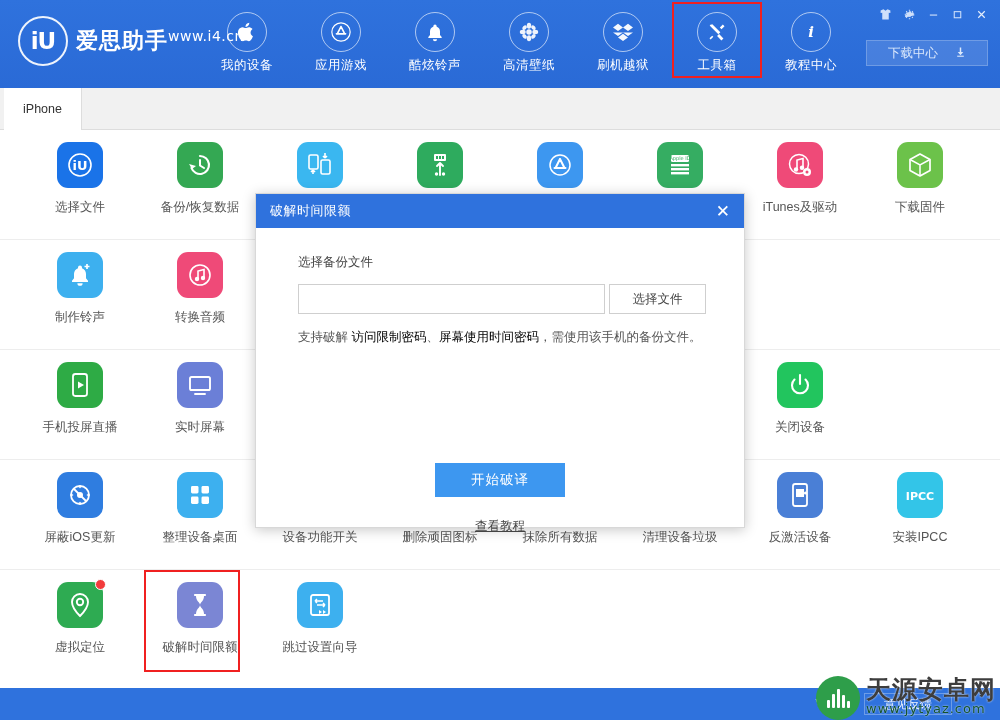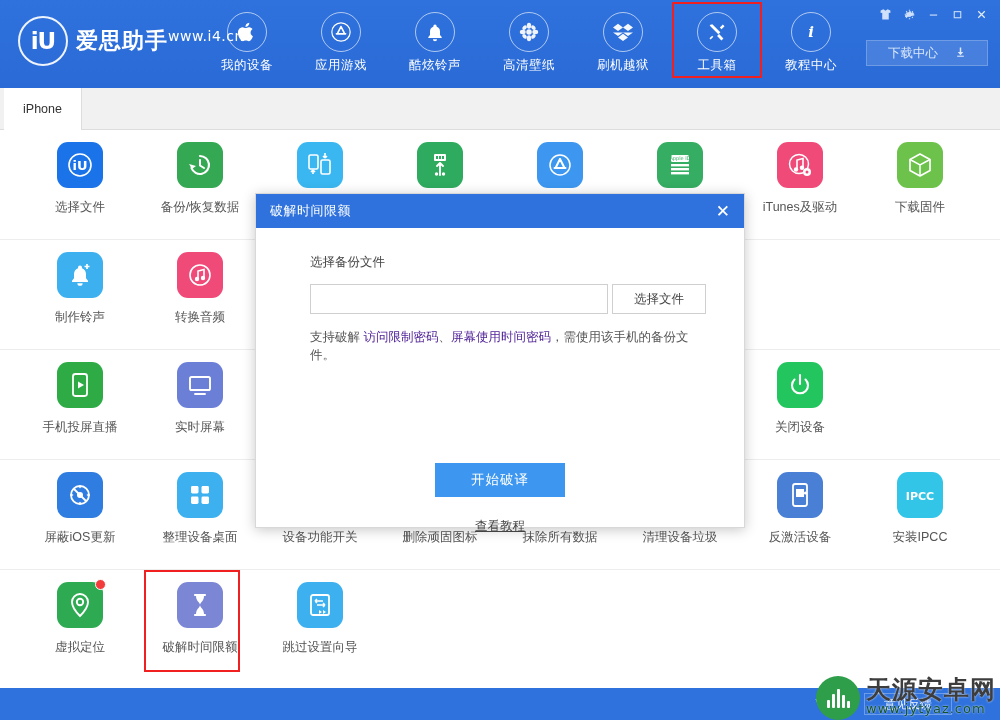--- a/index.html
+++ b/index.html
@@ -218,39 +218,39 @@
     display:flex; align-items:center; padding-left: 14px;
     color:#fff; font-size: 13px; letter-spacing:.5px;
     position:relative;
   }
   .modal-close {
     position:absolute; right: 8px; top: 4px;
     width: 26px; height: 26px; color:#fff;
     display:flex; align-items:center; justify-content:center;
     font-size: 17px; cursor:pointer;
   }
-  .modal-body { padding: 26px 38px 0 54px; position:relative; height: 301px;}
+  .modal-body { padding: 26px 38px 0 42px; position:relative; height: 301px;}
   .field-label { font-size: 12.5px; color:#444; }
   .field-row { margin-top: 13px; display:flex; }
   .field-input {
     width: 310px; height: 30px;
     border:1px solid #cfcfcf; background:#fff;
     font-size:12.5px; padding: 0 8px; outline:none;
     font-family:"Liberation Sans", sans-serif;
   }
   .field-btn {
     width: 98px; height: 30px; margin-left: 4px;
     border:1px solid #cfcfcf; background:#fff;
     font-size: 12.5px; color:#444; cursor:pointer;
     font-family:"Liberation Sans", sans-serif;
   }
   .hint {
     margin-top: 15px; font-size: 12.5px; color:#555; line-height:1.4;
   }
-  .hint a { color:#4c1d95; text-decoration:none; cursor:pointer;margin-top:36px; }
+  .hint a { color:#000000; text-decoration:none; cursor:pointer;margin-top:36px; }
   .primary-btn {
     position:absolute; left: 50%; transform: translateX(-50%);
     top: 235px;
     width: 130px; height: 34px;
     background:#3d97f0; color:#fff; border:none;
     font-size: 13.5px; letter-spacing:1px; cursor:pointer;
     font-family:"Liberation Sans", sans-serif;
   }
   .tutorial-link {
     position:absolute; left: 50%; transform: translateX(-50%);

